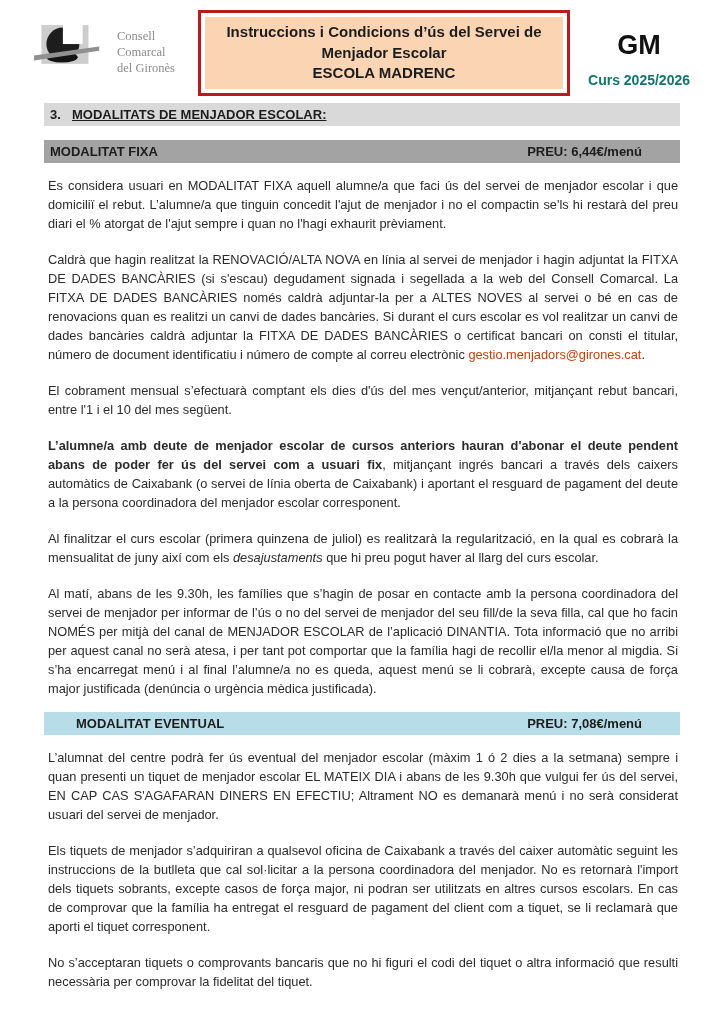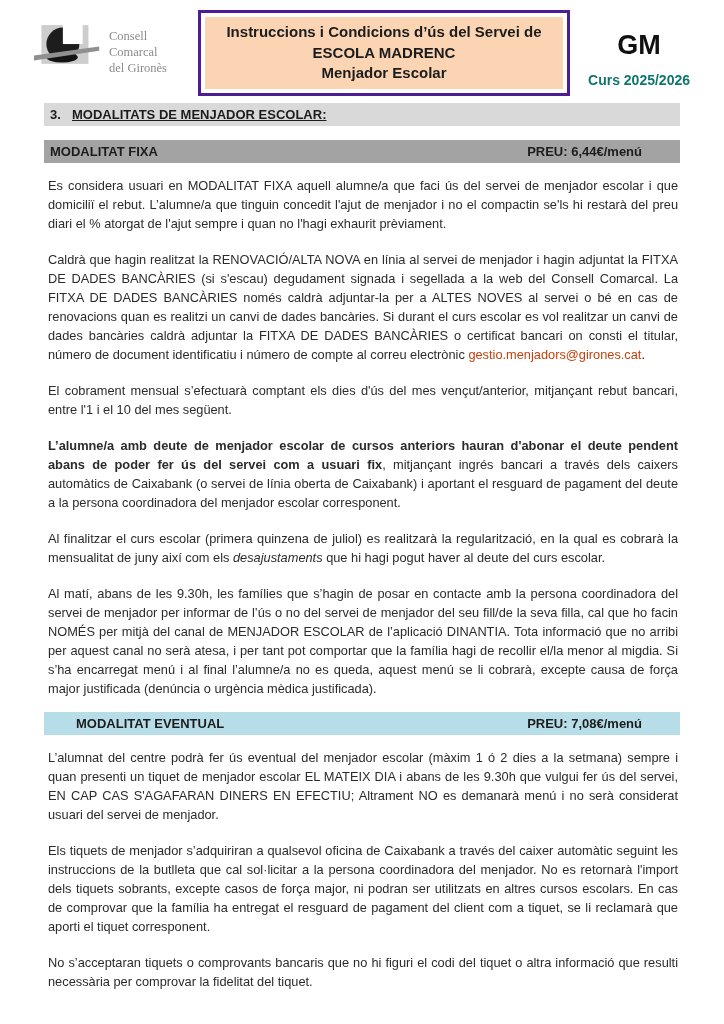--- a/index.html
+++ b/index.html
@@ -4,28 +4,28 @@
 <style>
   * { margin:0; padding:0; box-sizing:border-box; }
   html,body { background:#ffffff; }
   .page {
     width:724px; height:1024px; background:#ffffff; margin:0 auto;
     font-family:"Liberation Sans", sans-serif; color:#2b2b2b;
     position:relative; overflow:hidden;
   }
   
   .header { display:flex; align-items:flex-start; padding:10px 28px 0 34px; }
-  .logo-block { display:flex; gap:9px; width:162px; flex-shrink:0; margin-top:10px; }
+  .logo-block { display:flex; gap:17px; width:162px; flex-shrink:0; margin-top:10px; }
   .logo-graphic { width:66px; height:58px; flex-shrink:0; }
   .logo-text {
     font-family:"Liberation Serif", serif; color:#8c8c8c;
     font-size:12.5px; line-height:16px; margin-top:8px; white-space:nowrap;
   }
   .title-box {
-    border:3px solid #4c1d95; background:#fff; padding:4px; width:372px;
+    border:3px solid #b91c1c; background:#fff; padding:4px; width:372px;
     flex-shrink:0; margin-left:2px;
   }
   .title-inner { text-align:center; font-weight:bold; font-size:15px; line-height:20.5px; color:#1c1c1c; padding:5px 4px; }
   .gm-block { margin-left:auto; text-align:center; padding-top:22px; padding-right:6px; }
   .gm-code { font-size:27px; font-weight:bold; line-height:26px; color:#111; }
   .gm-course { font-size:14px; font-weight:bold; margin-top:14px; color:#0f766e; white-space:nowrap;text-align:center; }
   
   .section-bar {
     margin:7px 44px 0 44px; padding:4px 6px;
     font-size:13px; font-weight:bold; color:#1c1c1c; display:flex;
@@ -63,22 +63,22 @@
       <div class="logo-text">
         <div>Consell</div>
         <div>Comarcal</div>
         <div>del Gironès</div>
       </div>
     </div>
 
     <div class="title-box">
       <div class="title-inner" style="background-color: rgb(251, 212, 180);">
         <div>Instruccions i Condicions d’ús del Servei de</div>
+        <div>Menjador Escolar</div>
         <div>ESCOLA MADRENC</div>
-        <div>Menjador Escolar</div>
       </div>
     </div>
 
     <div class="gm-block">
       <div class="gm-code">GM</div>
       <div class="gm-course">Curs 2025/2026</div>
     </div>
 
   </div>
 
@@ -89,21 +89,21 @@
 
   <div class="mode-bar" style="background-color: #a3a3a3;">
     <span>MODALITAT FIXA</span>
     <span class="mode-price">PREU: 6,44€/menú</span>
   </div>
   <div class="content">
       <p class="para"><span>Es considera usuari en MODALITAT FIXA aquell alumne/a que faci ús del servei de menjador escolar i que domiciliï el rebut. L’alumne/a que tinguin concedit l'ajut de menjador i no el compactin se'ls hi restarà del preu diari el % atorgat de l'ajut sempre i quan no l'hagi exhaurit prèviament.</span></p>
       <p class="para"><span>Caldrà que hagin realitzat la RENOVACIÓ/ALTA NOVA en línia al servei de menjador i hagin adjuntat la FITXA DE DADES BANCÀRIES (si s'escau) degudament signada i segellada a la web del Consell Comarcal. La FITXA DE DADES BANCÀRIES només caldrà adjuntar-la per a ALTES NOVES al servei o bé en cas de renovacions quan es realitzi un canvi de dades bancàries. Si durant el curs escolar es vol realitzar un canvi de dades bancàries caldrà adjuntar la FITXA DE DADES BANCÀRIES o certificat bancari on consti el titular, número de document identificatiu i número de compte al correu electrònic </span><a class="email-link" href="#">gestio.menjadors@girones.cat</a><span>.</span></p>
       <p class="para"><span>El cobrament mensual s’efectuarà comptant els dies d'ús del mes vençut/anterior,  mitjançant rebut bancari, entre l'1 i el 10  del mes següent.</span></p>
       <p class="para"><span style="font-weight: bold;">L’alumne/a amb deute de menjador escolar de cursos anteriors hauran d'abonar el deute pendent abans de poder fer ús del servei com a usuari fix</span><span>, mitjançant ingrés bancari a través dels caixers automàtics de Caixabank (o servei de línia oberta de Caixabank) i aportant el resguard de pagament del deute a la persona coordinadora del menjador escolar corresponent.</span></p>
-      <p class="para"><span>Al finalitzar el curs escolar (primera quinzena de juliol) es realitzarà la regularització, en la qual es cobrarà la mensualitat de juny així com els </span><span style="font-style: italic;">desajustaments</span><span> que hi hagi pogut haver al deute del curs escolar.</span></p>
+      <p class="para"><span>Al finalitzar el curs escolar (primera quinzena de juliol) es realitzarà la regularització, en la qual es cobrarà la mensualitat de juny així com els </span><span style="font-style: italic;">desajustaments</span><span> que hi preu pogut haver al llarg del curs escolar.</span></p>
       <p class="para"><span>Al matí, abans de les 9.30h, les famílies que s’hagin de posar en contacte amb la persona coordinadora del servei de menjador per informar de l’ús o no del servei de menjador del seu fill/de la seva filla, cal que ho facin NOMÉS per mitjà del canal de MENJADOR ESCOLAR de l’aplicació DINANTIA. Tota informació que no arribi per aquest canal no serà atesa, i per tant pot comportar que la família hagi de recollir el/la menor al migdia. Si s’ha encarregat menú i al final l’alumne/a no es queda, aquest menú se li cobrarà, excepte causa de força major justificada (denúncia o urgència mèdica justificada).</span></p>
     </div>
 
   <div class="mode-bar" style="background-color: rgb(183, 222, 232); padding-left: 32px;">
     <span>MODALITAT EVENTUAL</span>
     <span class="mode-price">PREU: 7,08€/menú</span>
   </div>
   <div class="content">
       <p class="para"><span>L’alumnat del centre podrà fer ús eventual del menjador escolar (màxim 1 ó 2 dies a la setmana) sempre i quan presenti un tiquet de menjador escolar EL MATEIX DIA i abans de les 9.30h  que vulgui fer ús del servei, EN CAP CAS S'AGAFARAN DINERS EN EFECTIU; Altrament NO es demanarà menú i no serà considerat usuari del servei de menjador.</span></p>
       <p class="para"><span>Els tiquets de menjador s’adquiriran a qualsevol oficina de Caixabank a través del caixer automàtic seguint les instruccions de la butlleta que cal  sol·licitar a la persona coordinadora del menjador. No es retornarà l'import dels tiquets sobrants, excepte casos de força major, ni podran ser utilitzats en altres cursos escolars. En cas de comprovar que la família ha entregat el resguard de pagament del client com a tiquet, se li reclamarà que aporti el tiquet corresponent.</span></p>

